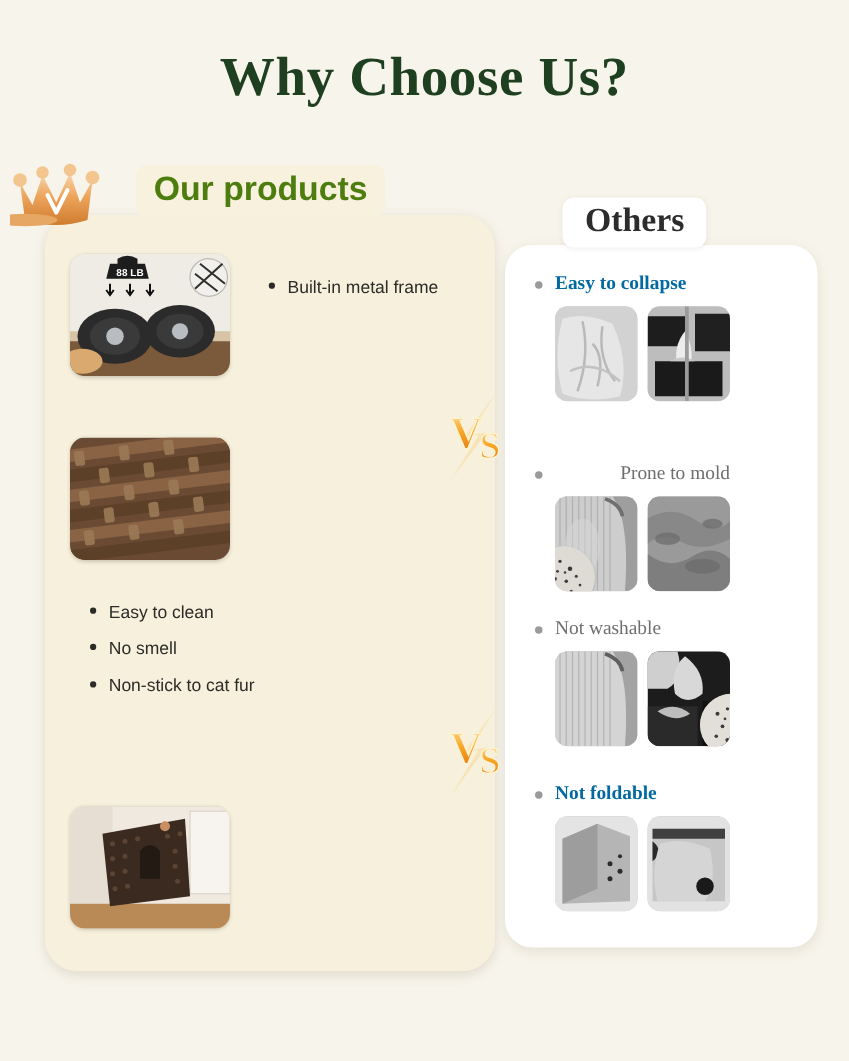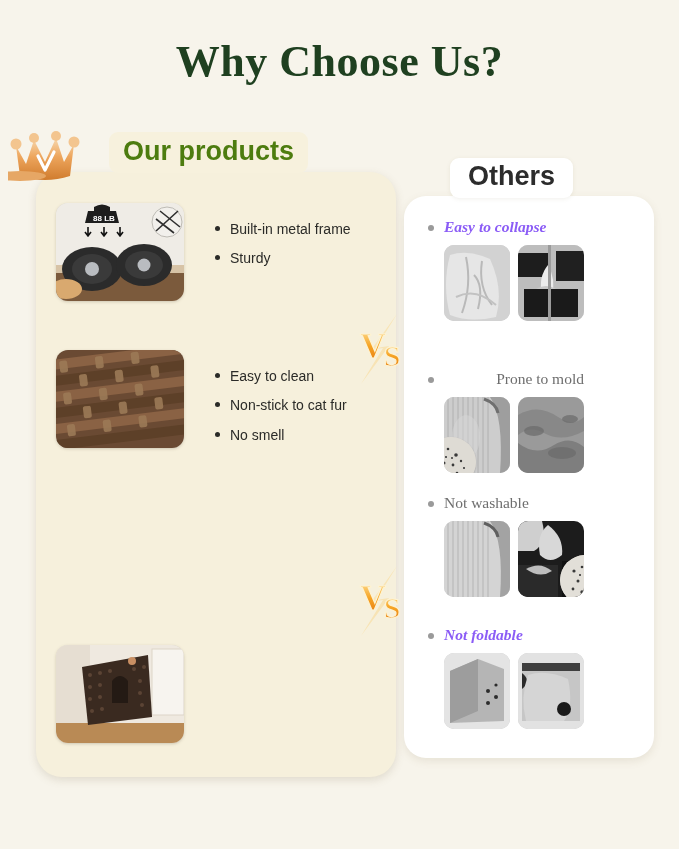--- a/index.html
+++ b/index.html
@@ -50,21 +50,21 @@
     position:absolute;left:404px;top:196px;width:250px;height:562px;
     background:#ffffff;
     border-radius:22px;
     box-shadow:0 3px 9px rgba(120,105,70,.13);
   }
   .right-header{
     position:absolute;left:450px;top:158px;
     background:#ffffff;
     border-radius:9px;
     padding:3px 18px 6px 18px;
-    font-family:Liberation Sans, sans-serif;
+    font-family:Liberation Serif, serif;
     font-weight:bold;
     font-size:27px;
     color:#2c2c2c;
     z-index:6;
     box-shadow:0 1px 4px rgba(120,105,70,.10);
   }
 
   
   .lrow{position:absolute;left:56px;display:flex;align-items:flex-start;z-index:4;gap:15px;}
   .thumb{
@@ -86,21 +86,21 @@
   }
 
   
   .rrow{position:absolute;left:424px;z-index:5;}
   .rlabel{
     font-family:"Liberation Serif", serif;
     font-size:15.5px;color:#6e6e6e;
     position:relative;padding-left:20px;
     margin-bottom:9px;
   }
-  .rlabel.bold{font-weight:bold;color:#8b5cf6;font-style:italic;}
+  .rlabel.bold{font-weight:bold;color:#0369a1;}
   .rlabel::before{
     content:"";position:absolute;left:4px;top:7px;
     width:6px;height:6px;border-radius:50%;background:#9a9a9a;
   }
   .rimgs{display:flex;gap:8px;align-items:flex-start;position:relative;padding-left:20px;}
   .rthumb{
     width:66px;height:76px;border-radius:10px;overflow:hidden;
     position:relative;flex:none;background:#c9c9c9;
   }
   .mold-circle{
@@ -165,25 +165,24 @@
         <path d="M100 28 L122 8 M100 16 L118 30 M104 8 L124 24" stroke="#2f2f2f" stroke-width="1.6" fill="none"></path>
         <path d="M38 4 q8 -5 16 0 v4 h6 l3 12 h-34 l3 -12 h6 z" fill="#1d1d1d"></path>
         <text x="48" y="18" font-family="Liberation Sans, sans-serif" font-size="8" font-weight="bold" fill="#ffffff" text-anchor="middle">88 LB</text>
         <path d="M32 24 v8 m-3 -3 l3 4 l3 -4" stroke="#111" stroke-width="1.6" fill="none"></path>
         <path d="M48 24 v8 m-3 -3 l3 4 l3 -4" stroke="#111" stroke-width="1.6" fill="none"></path>
         <path d="M64 24 v8 m-3 -3 l3 4 l3 -4" stroke="#111" stroke-width="1.6" fill="none"></path>
       </svg>
     </div>
     <ul class="lbullets">
       <li>Built-in metal frame</li>
-      <li>Sturdy</li>
     </ul>
   </div>
 
-  <div class="lrow" style="top:350px;">
+  <div class="lrow" style="top:350px;flex-direction:column;">
     <div class="thumb">
       <svg class="fill" viewBox="0 0 128 98" preserveAspectRatio="none">
         <rect width="128" height="98" fill="#6a4a33"></rect>
         <g fill="#8561440">
           <rect x="-10" y="2" width="150" height="10" fill="#8a6244" transform="rotate(-7 64 49)"></rect>
           <rect x="-10" y="18" width="150" height="10" fill="#5d4028" transform="rotate(-7 64 49)"></rect>
           <rect x="-10" y="34" width="150" height="10" fill="#8a6244" transform="rotate(-7 64 49)"></rect>
           <rect x="-10" y="50" width="150" height="10" fill="#5d4028" transform="rotate(-7 64 49)"></rect>
           <rect x="-10" y="66" width="150" height="10" fill="#8a6244" transform="rotate(-7 64 49)"></rect>
           <rect x="-10" y="82" width="150" height="10" fill="#5d4028" transform="rotate(-7 64 49)"></rect>
@@ -202,22 +201,22 @@
           <rect x="62" y="52" width="8" height="12" rx="2" transform="rotate(-7 64 49)"></rect>
           <rect x="98" y="52" width="8" height="12" rx="2" transform="rotate(-7 64 49)"></rect>
           <rect x="8" y="68" width="8" height="12" rx="2" transform="rotate(-7 64 49)"></rect>
           <rect x="44" y="68" width="8" height="12" rx="2" transform="rotate(-7 64 49)"></rect>
           <rect x="80" y="68" width="8" height="12" rx="2" transform="rotate(-7 64 49)"></rect>
         </g>
       </svg>
     </div>
     <ul class="lbullets">
       <li>Easy to clean</li>
+      <li>No smell</li>
       <li>Non-stick to cat fur</li>
-      <li>No smell</li>
     </ul>
   </div>
 
 
   <div class="lrow" style="top:645px;">
     <div class="thumb">
       <svg class="fill" viewBox="0 0 128 98" preserveAspectRatio="none">
         <rect width="128" height="98" fill="#efe9e0"></rect>
         <rect x="0" y="0" width="34" height="78" fill="#e6ded2"></rect>
         <rect x="96" y="4" width="32" height="66" fill="#f7f4ef" stroke="#ddd5c8"></rect>

